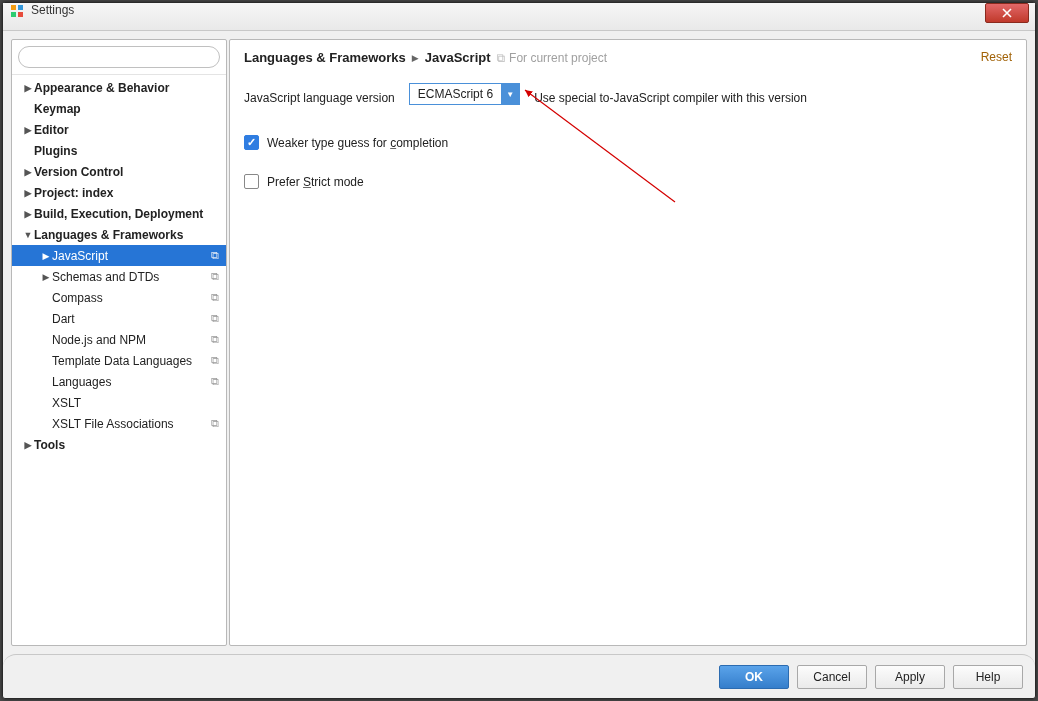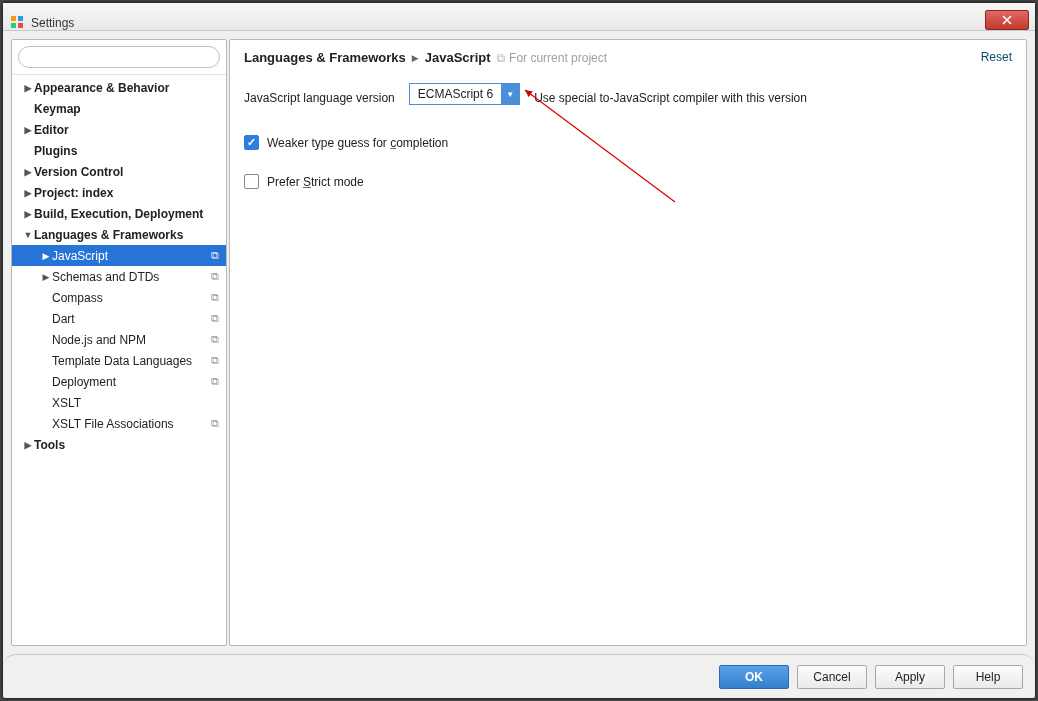--- a/index.html
+++ b/index.html
@@ -20,21 +20,21 @@
   border-radius: 3px;
   display: flex;
   flex-direction: column;
   box-shadow: 0 0 4px rgba(0,0,0,0.6);
 }
 .titlebar {
   height: 28px;
   background: linear-gradient(#f6f6f6, #e9e9e9);
   border-bottom: 1px solid #c8c8c8;
   display: flex;
-  align-items: flex-end;
+  align-items: flex-start;
   padding: 0 0 0 6px;
 }
 .titlebar-icon {
   width: 16px; height: 16px;
   margin-right: 6px;
   display: inline-flex; align-items: center; justify-content: center;
 }
 .titlebar-title { font-size: 12px; color: #333; flex: 1; }
 .close-btn {
   width: 44px; height: 20px;
@@ -119,21 +119,21 @@
   display: flex; align-items: center; gap: 6px;
   font-size: 13px;
   color: #222;
   margin-bottom: 18px;
 }
 .breadcrumb .bc-item { font-weight: bold; }
 .breadcrumb .sep { color: #666; font-size: 9px; }
 .breadcrumb .hint { font-weight: normal; color: #a0a0a0; font-size: 12px; display: inline-flex; align-items: center; gap: 4px;}
 .reset-link {
   position: absolute; top: 10px; right: 14px;
-  color: #0c4a6e; font-size: 12px; cursor: pointer;
+  color: #a16207; font-size: 12px; cursor: pointer;
 }
 .form-row { display: flex; align-items: flex-end; gap: 14px; margin-bottom: 18px; }
 .form-label { font-size: 12px; color: #222; }
 .combo {
   display: inline-flex; align-items: stretch;
   border: 1px solid #4a90d9;
   height: 22px;
   background: #fff;
 }
 .combo-text { padding: 0 8px; display: flex; align-items: center; font-size: 12px; color: #222; min-width: 82px; }
@@ -287,21 +287,21 @@
           </div>
           <div class="tree-item">
             <span class="pad" style="width: 18px;"></span>
             <span class="arrow"></span>
             <span class="lbl">Template Data Languages</span>
             <span class="badge">⧉</span>
           </div>
           <div class="tree-item">
             <span class="pad" style="width: 18px;"></span>
             <span class="arrow"></span>
-            <span class="lbl">Deployment</span>
+            <span class="lbl">Languages</span>
             <span class="badge">⧉</span>
           </div>
           <div class="tree-item">
             <span class="pad" style="width: 18px;"></span>
             <span class="arrow"></span>
             <span class="lbl">XSLT</span>
           </div>
           <div class="tree-item">
             <span class="pad" style="width: 18px;"></span>
             <span class="arrow"></span>

